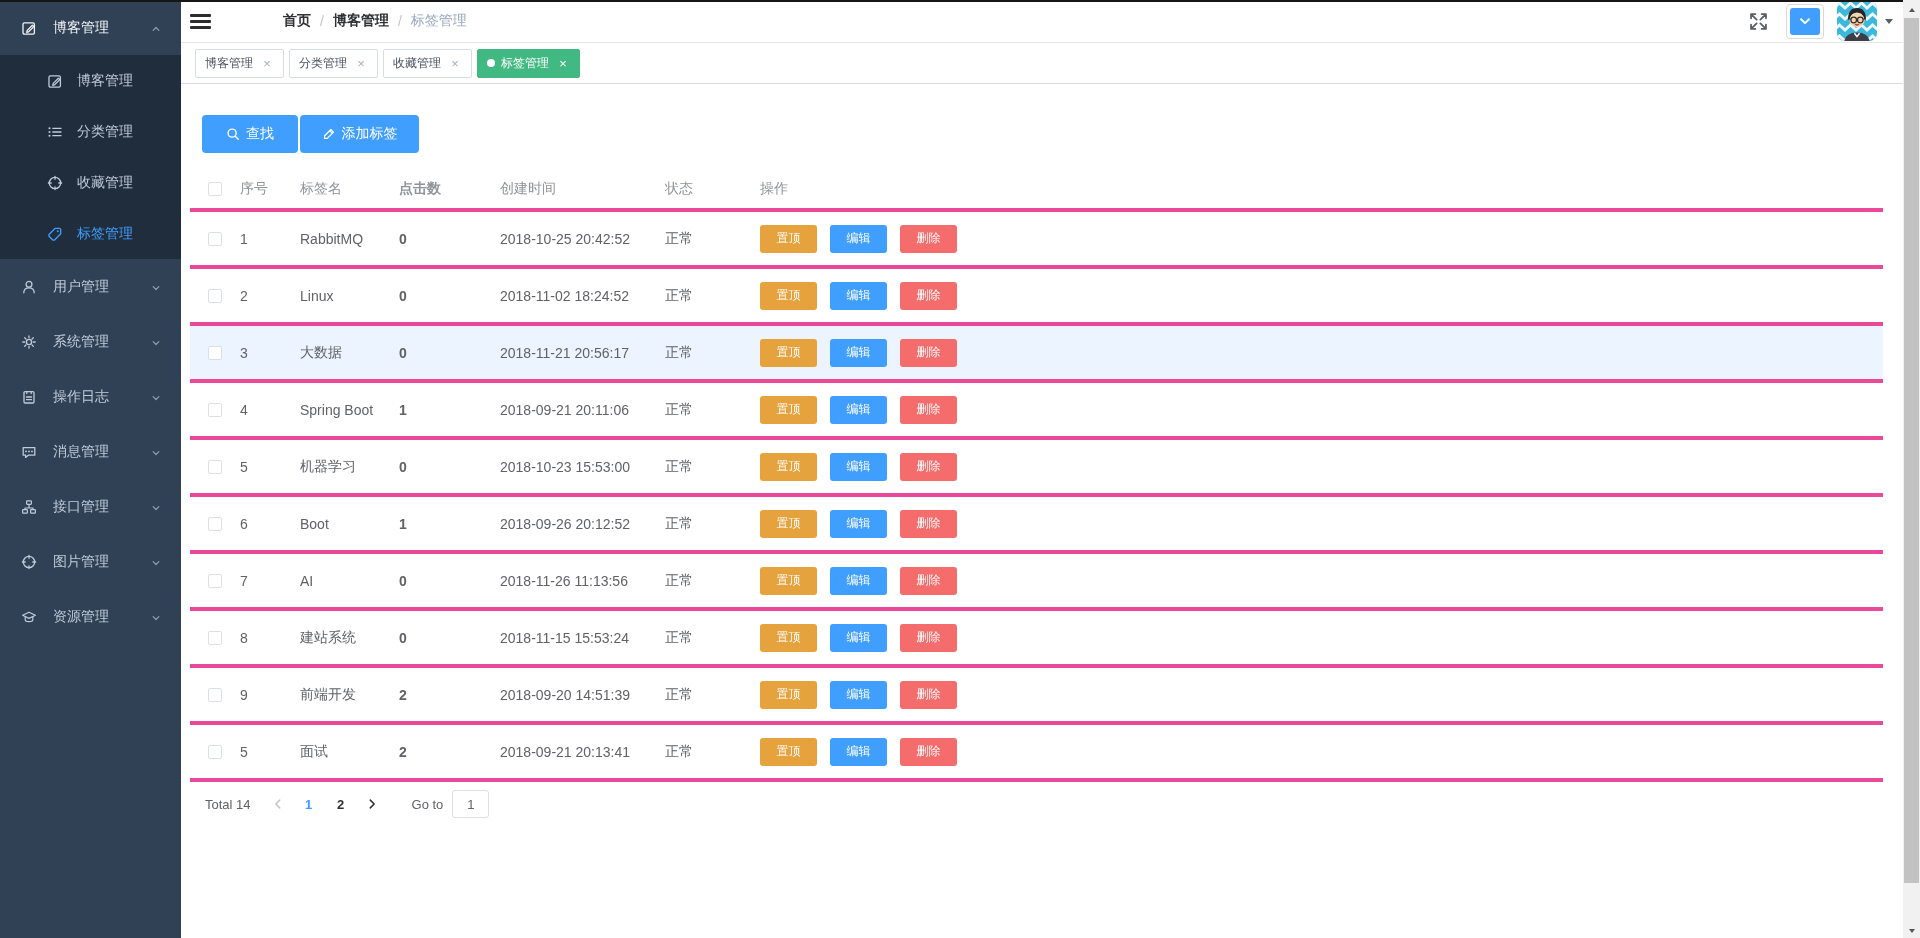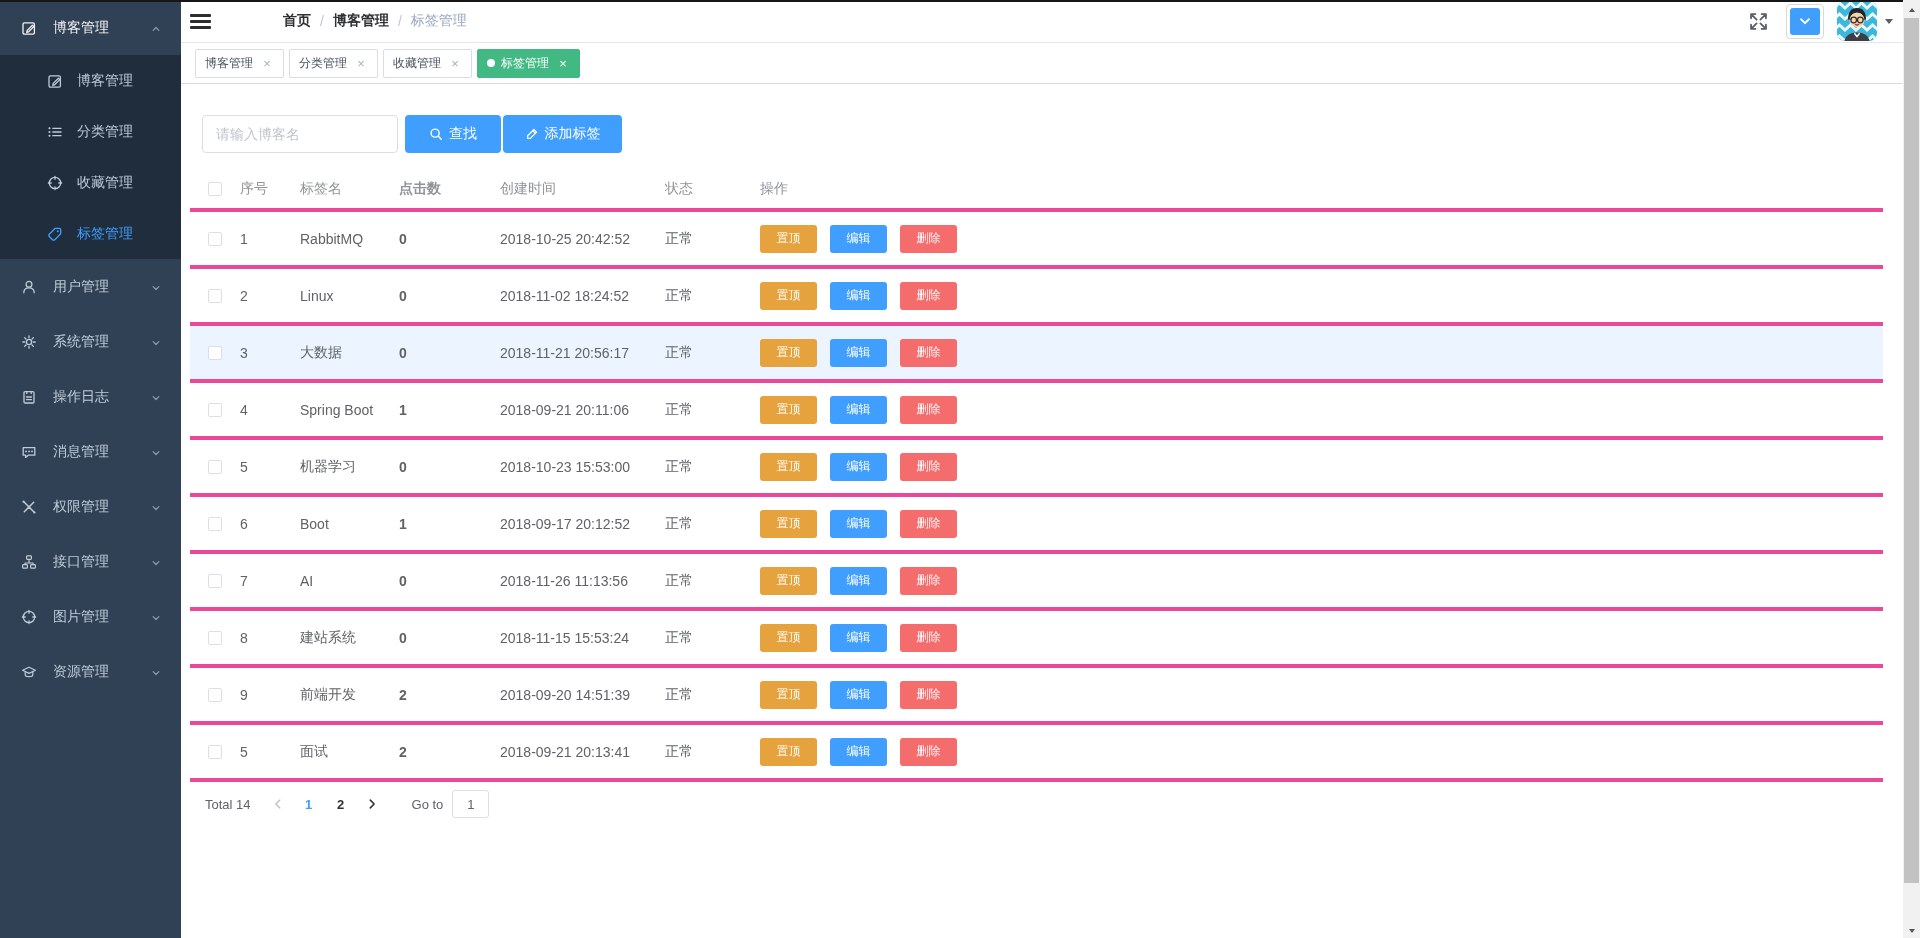--- a/index.html
+++ b/index.html
@@ -198,32 +198,20 @@
             </svg></span>
         </div>
         <div class="mi group">
           <span class="ic">
             <svg viewBox="0 0 16 16" fill="none" stroke="currentColor" stroke-width="1.3" stroke-linecap="round" stroke-linejoin="round">
               <path d="M2.2 3.6 h11.6 v7.6 h-6.6 l-2.6 2.2 v-2.2 H2.2 Z"></path>
               <path d="M5 7.4 h.01 M8 7.4 h.01 M11 7.4 h.01" stroke-width="1.9"></path>
             </svg>
           </span>
           <span class="lbl">消息管理</span>
-          <span class="chev"><svg viewBox="0 0 16 16" fill="none" stroke="currentColor" stroke-width="1.6" stroke-linecap="round" stroke-linejoin="round">
-              <path d="M4.2 6.2 L8 10 l3.8-3.8"></path>
-            </svg></span>
-        </div>
-        <div class="mi group">
-          <span class="ic">
-            <svg viewBox="0 0 16 16" fill="none" stroke="currentColor" stroke-width="1.5" stroke-linecap="round">
-              <path d="M3.3 3.3 L12.7 12.7 M12.7 3.3 L3.3 12.7"></path>
-              <path d="M2.6 2.6 l.01.01 M13.4 13.4 l.01.01" stroke-width="2.2"></path>
-            </svg>
-          </span>
-          <span class="lbl">权限管理</span>
           <span class="chev"><svg viewBox="0 0 16 16" fill="none" stroke="currentColor" stroke-width="1.6" stroke-linecap="round" stroke-linejoin="round">
               <path d="M4.2 6.2 L8 10 l3.8-3.8"></path>
             </svg></span>
         </div>
         <div class="mi group">
           <span class="ic">
             <svg viewBox="0 0 16 16" fill="none" stroke="currentColor" stroke-width="1.2" stroke-linejoin="round">
               <rect x="5.6" y="1.8" width="4.8" height="3.6" rx=".8"></rect>
               <rect x="1.6" y="10.6" width="4.8" height="3.6" rx=".8"></rect>
               <rect x="9.6" y="10.6" width="4.8" height="3.6" rx=".8"></rect>
@@ -332,21 +320,20 @@
         </div>
         <div class="tab active">
           <span class="dot"></span>
           <span class="tab-label">标签管理</span>
           <span class="x">×</span>
         </div>
       </div>
 
     <div class="content">
       <div class="toolbar">
-        <input class="search-input" placeholder="请输入博客名" style="">
         <button class="btn btn-search">
           <svg viewBox="0 0 16 16" width="14" height="14" fill="none" stroke="#fff" stroke-width="1.6" stroke-linecap="round">
             <circle cx="7" cy="7" r="4.6"></circle>
               <path d="M10.6 10.6 L14 14"></path>
           </svg>
           <span>查找</span>
         </button>
         <button class="btn btn-add">
           <svg viewBox="0 0 16 16" width="14" height="14" fill="none" stroke="#fff" stroke-width="1.4" stroke-linecap="round" stroke-linejoin="round">
             <path d="M10.2 2.8 l3 3 L6 13 H3 v-3 Z"></path>
@@ -443,21 +430,21 @@
               <button class="abtn del">删除</button>
             </div>
           </div>
           <div class="tr body">
             <div class="td c0">
               <span class="checkbox"></span>
             </div>
             <div class="td c1">6</div>
             <div class="td c2">Boot</div>
             <div class="td c3">1</div>
-            <div class="td c4">2018-09-17 20:12:52</div>
+            <div class="td c4">2018-09-26 20:12:52</div>
             <div class="td c5">正常</div>
             <div class="td c6">
               <button class="abtn top">置顶</button>
               <button class="abtn edit">编辑</button>
               <button class="abtn del">删除</button>
             </div>
           </div>
           <div class="tr body">
             <div class="td c0">
               <span class="checkbox"></span>

